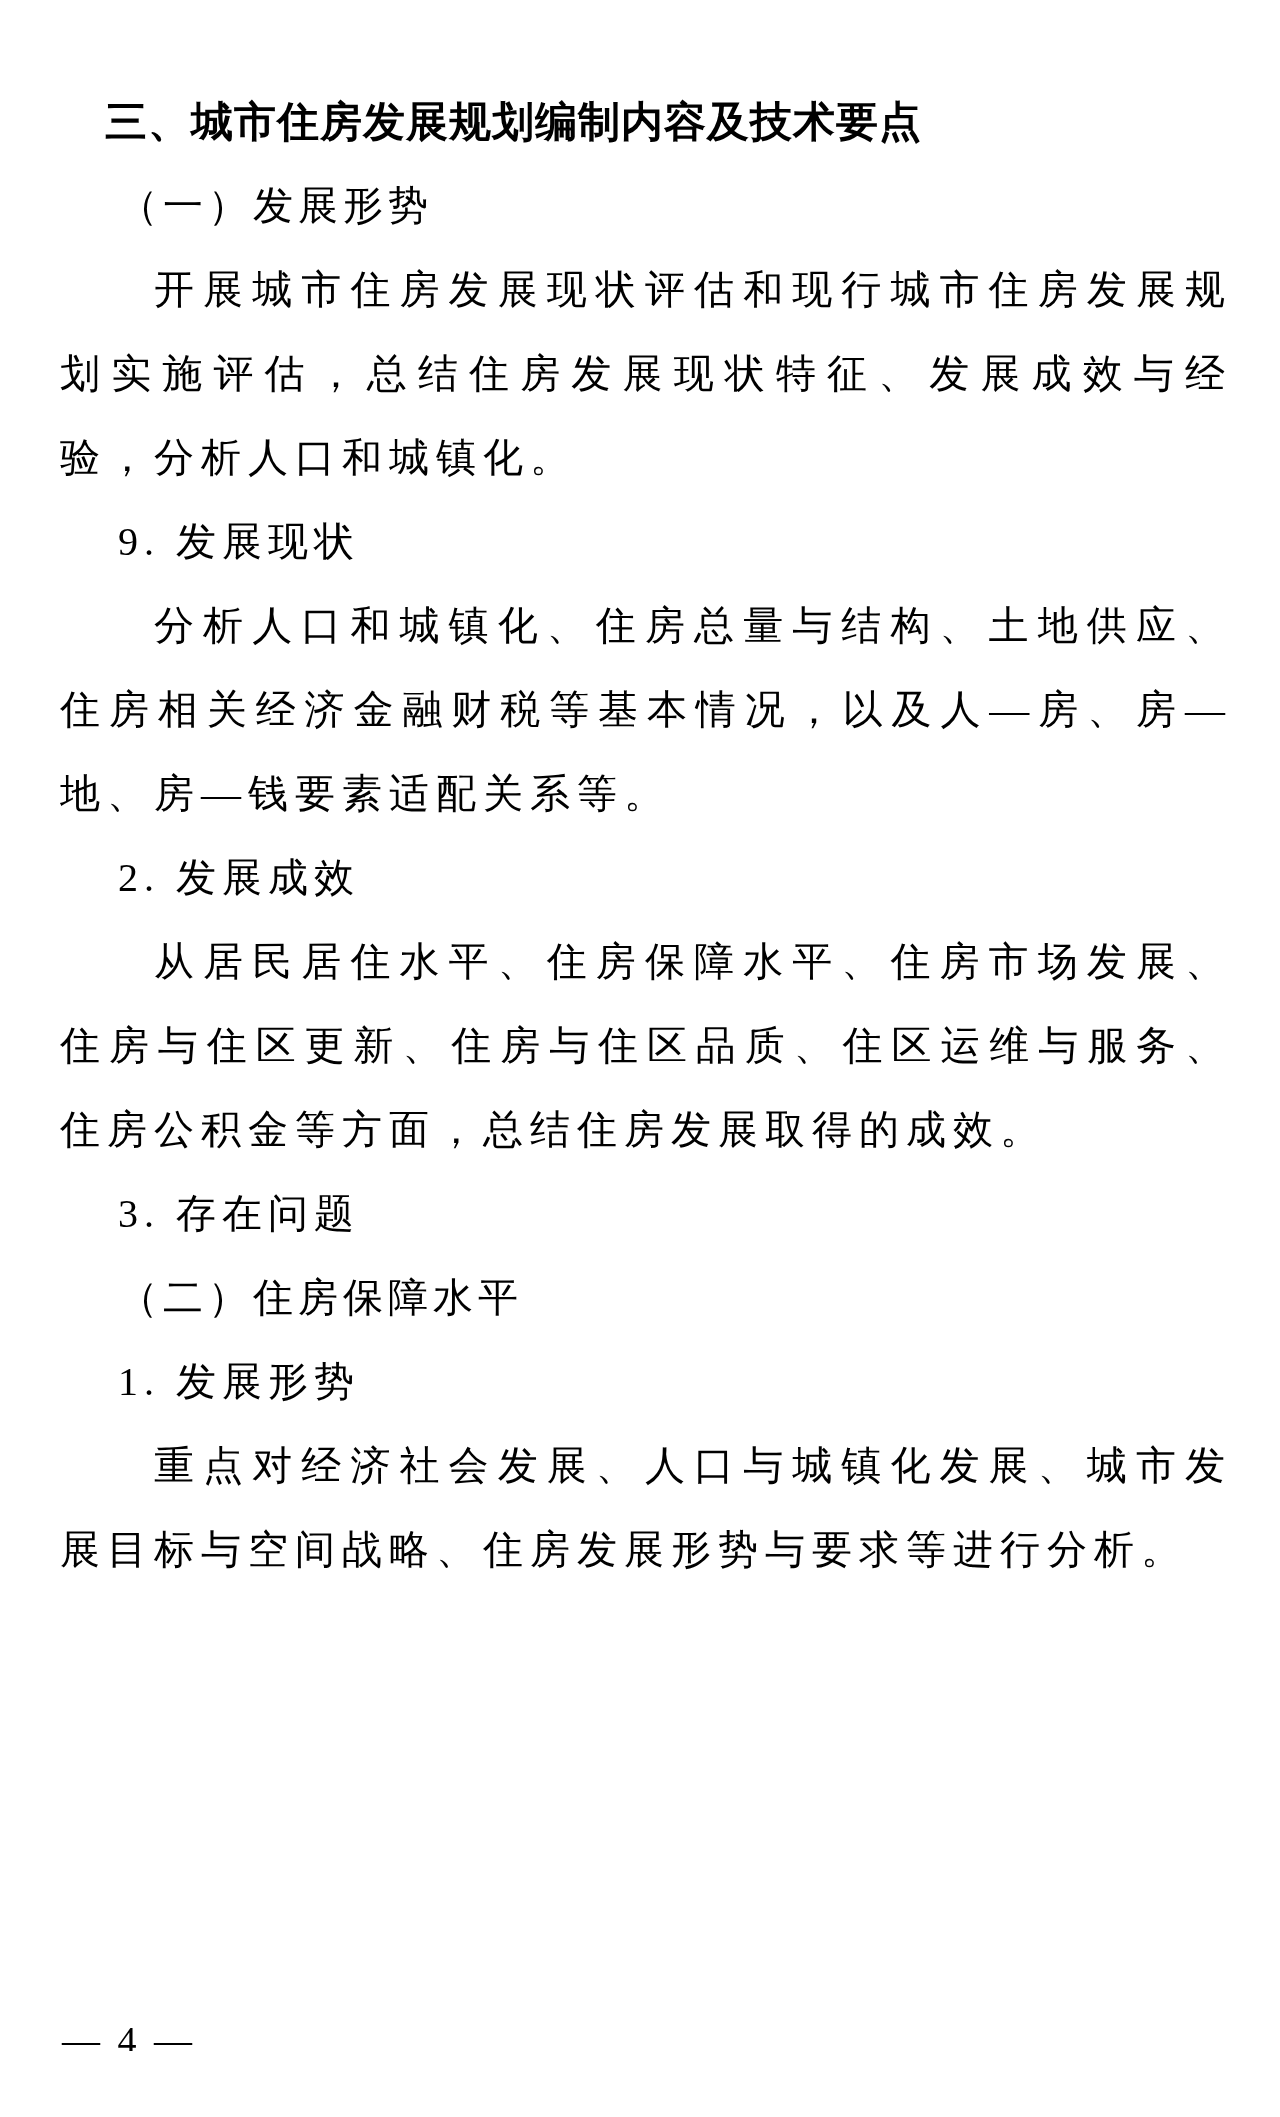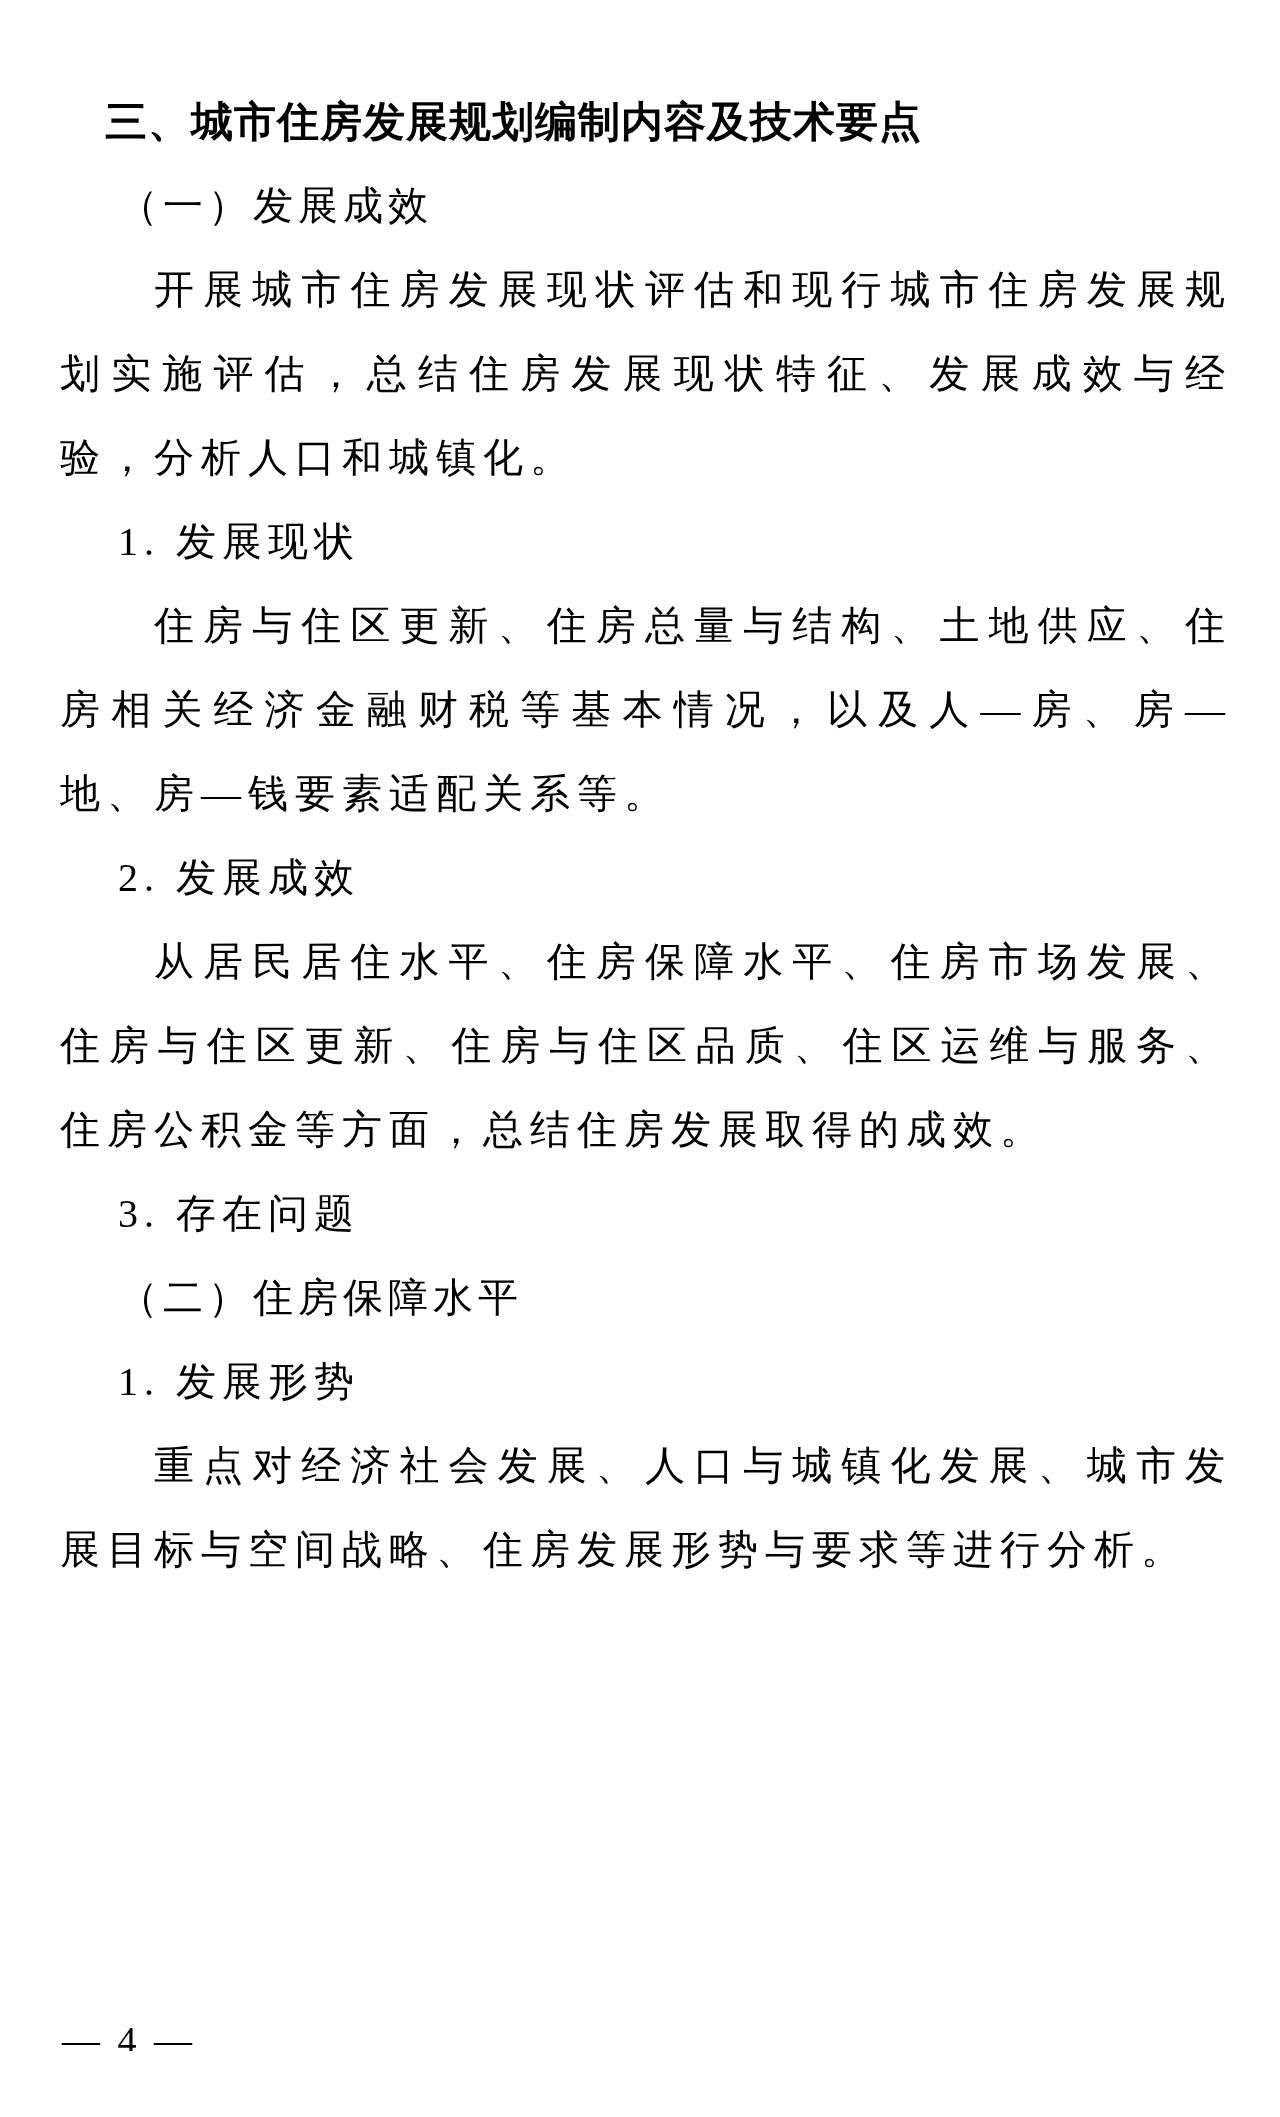--- a/index.html
+++ b/index.html
@@ -61,24 +61,24 @@
     letter-spacing: 4px;
   }
 </style>
 </head>
 <body>
 
 <div class="page">
   <h1 class="doc-title">三、城市住房发展规划编制内容及技术要点</h1>
 
   <div id="blocks">
-      <div class="block heading">（一）发展成效</div>
+      <div class="block heading">（一）发展形势</div>
       <div class="block para">开展城市住房发展现状评估和现行城市住房发展规划实施评估，总结住房发展现状特征、发展成效与经验，分析人口和城镇化。</div>
-      <div class="block subheading">1. 发展现状</div>
-      <div class="block para">住房与住区更新、住房总量与结构、土地供应、住房相关经济金融财税等基本情况，以及人—房、房—地、房—钱要素适配关系等。</div>
+      <div class="block subheading">9. 发展现状</div>
+      <div class="block para">分析人口和城镇化、住房总量与结构、土地供应、住房相关经济金融财税等基本情况，以及人—房、房—地、房—钱要素适配关系等。</div>
       <div class="block subheading">2. 发展成效</div>
       <div class="block para">从居民居住水平、住房保障水平、住房市场发展、住房与住区更新、住房与住区品质、住区运维与服务、住房公积金等方面，总结住房发展取得的成效。</div>
       <div class="block subheading">3. 存在问题</div>
       <div class="block heading">（二）住房保障水平</div>
       <div class="block subheading">1. 发展形势</div>
       <div class="block para">重点对经济社会发展、人口与城镇化发展、城市发展目标与空间战略、住房发展形势与要求等进行分析。</div>
     </div>
 
   <div class="footer">— 4 —</div>
 </div>

